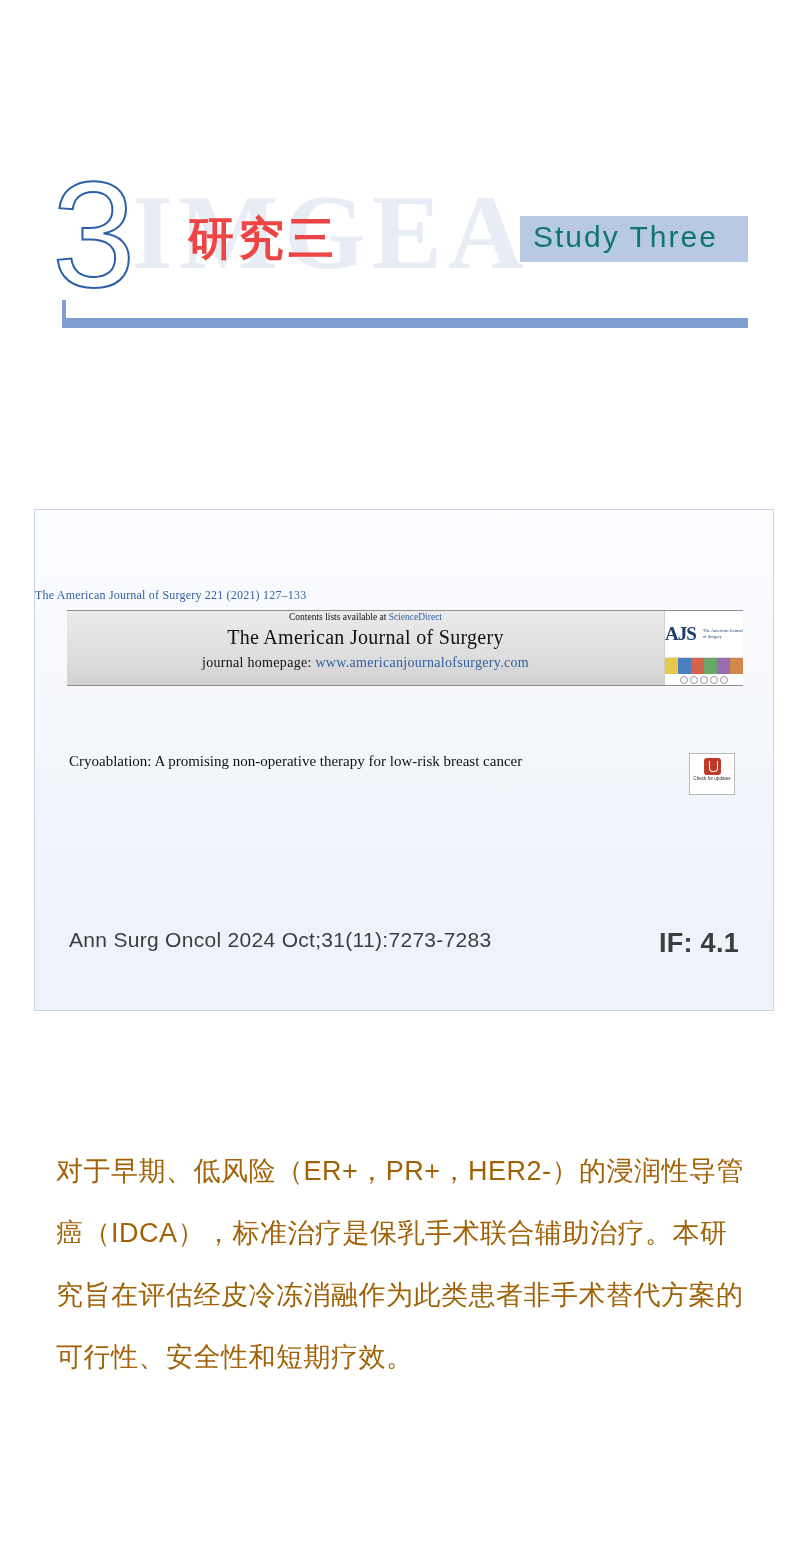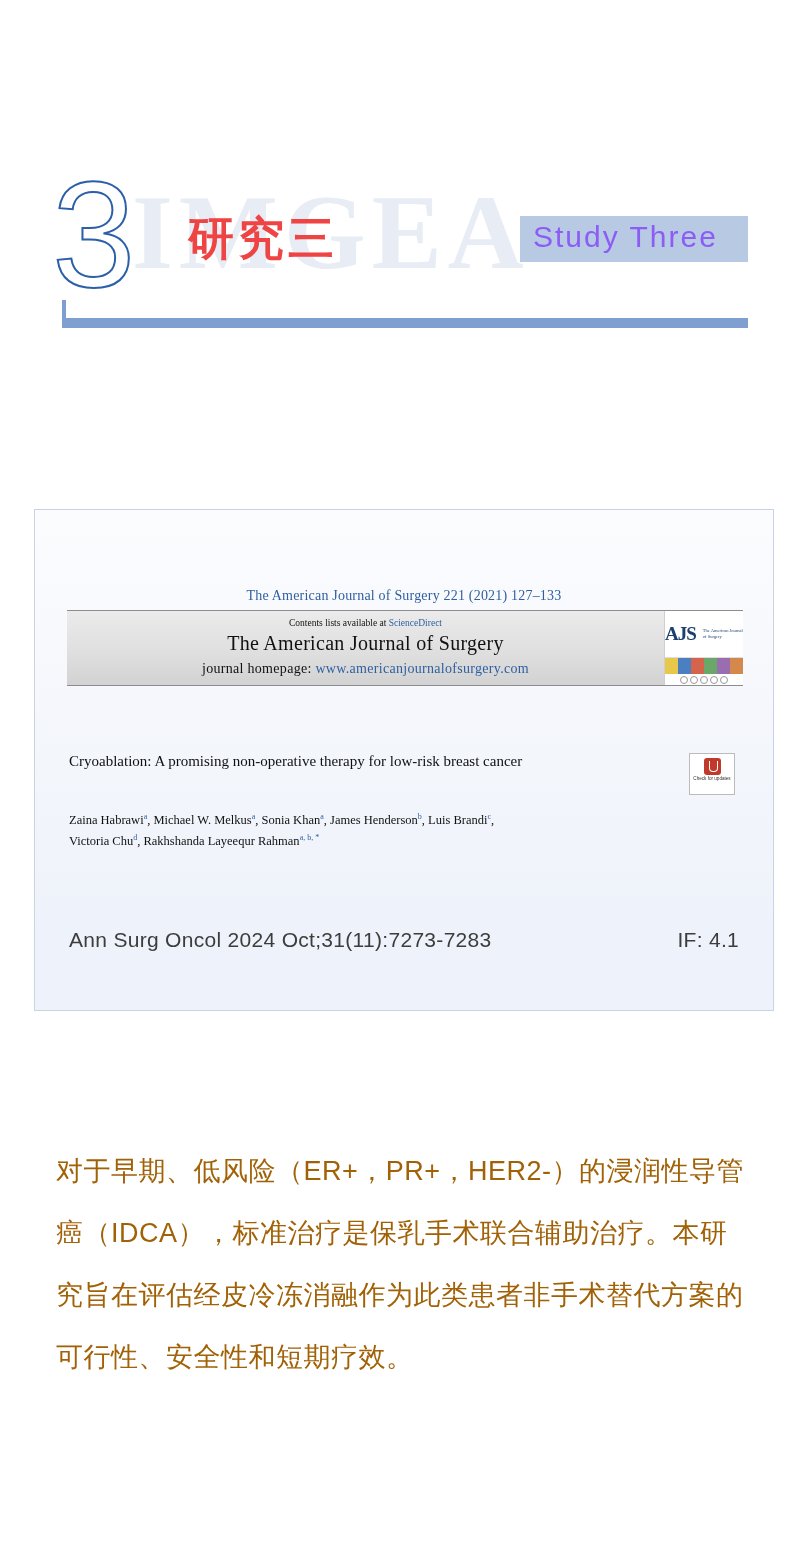--- a/index.html
+++ b/index.html
@@ -67,21 +67,21 @@
     height: 46px;
     background: #b8c9e4;
   }
   .title-en {
     position: absolute;
     left: 533px;
     top: 70px;
     font-size: 30px;
     font-weight: 400;
     letter-spacing: 2px;
-    color: #8b5cf6;
+    color: #0f766e;
     white-space: nowrap;
   }
   .rule-bar {
     position: absolute;
     left: 62px;
     top: 168px;
     width: 686px;
     height: 10px;
     background: #7e9fd0;
   }
@@ -112,23 +112,23 @@
     width: 100%;
     height: 420px;
     background: #ffffff;
     background: linear-gradient(180deg,#fbfcfe 0%, #f2f5fb 70%, #eef2fa 100%);
   }
   .journal-ref {
     position: absolute;
     top: 78px;
     left: 0;
     width: 100%;
-    text-align: center;
-    font-family: "Liberation Serif", serif;
-    font-size: 14px;
+    text-align: left;
+    font-family: "Liberation Serif", serif;
+    font-size: 12px;
     color: #2f5fa0;
     letter-spacing: .2px;
   }
   .masthead {
     position: absolute;
     left: 32px;
     top: 100px;
     width: 676px;
     height: 76px;
     border-top: 1px solid #8d8d8d;
@@ -160,21 +160,21 @@
   .mast-center {
     flex: 1;
     background: linear-gradient(180deg,#ebebeb 0%, #dedede 60%, #d2d2d2 100%);
     text-align: center;
     position: relative;
   }
   .contents-line {
     font-family: "Liberation Serif", serif;
     font-size: 9.5px;
     color: #111;
-    margin-top: 7px;
+    margin-top: 1px;
   }
   .contents-line a { color: #2f5fa0; text-decoration: none; }
   .journal-name {
     font-family: "Liberation Serif", serif;
     font-size: 20px;
     color: #111;
     margin-top: 4px;
     letter-spacing: .3px;
   }
   .homepage-line {
@@ -298,23 +298,24 @@
     padding: 0 34px;
     box-sizing: border-box;
   }
   .citation {
     font-size: 21px;
     color: #3d3d3d;
     letter-spacing: .3px;
   }
   .impact {
     margin-left: auto;
-    font-size: 21px;
+    font-size: 27px;
     color: #3d3d3d;
     letter-spacing: .3px;
+    font-weight: bold;
   }
 
   
   .summary {
     position: absolute;
     left: 56px;
     top: 1140px;
     width: 692px;
     font-size: 27px;
     line-height: 62px;
@@ -375,24 +376,20 @@
       </div>
     </div>
 
     <div class="paper-title">Cryoablation: A promising non-operative therapy for low-risk breast cancer</div>
 
     <div class="crossmark">
       <div class="cm-badge"></div>
       <div class="cm-text">Check for updates</div>
     </div>
 
-    <div class="authors">
-      <span id="authors1">Zaina Habrawi<sup>a</sup>, Michael W. Melkus<sup>a</sup>, Sonia Khan<sup>a</sup>, James Henderson<sup>b</sup>, Luis Brandi<sup>c</sup>,</span><br>
-      <span id="authors2">Victoria Chu<sup>d</sup>, Rakhshanda Layeequr Rahman<sup>a, b, *</sup></span>
-    </div>
   </div>
 
   <div class="paper-footer">
     <div class="citation">Ann Surg Oncol 2024 Oct;31(11):7273-7283</div>
     <div class="impact">IF:  4.1</div>
   </div>
 </div>
 
 <div class="summary">对于早期、低风险（ER+，PR+，HER2-）的浸润性导管癌（IDCA），标准治疗是保乳手术联合辅助治疗。本研究旨在评估经皮冷冻消融作为此类患者非手术替代方案的可行性、安全性和短期疗效。</div>
 

